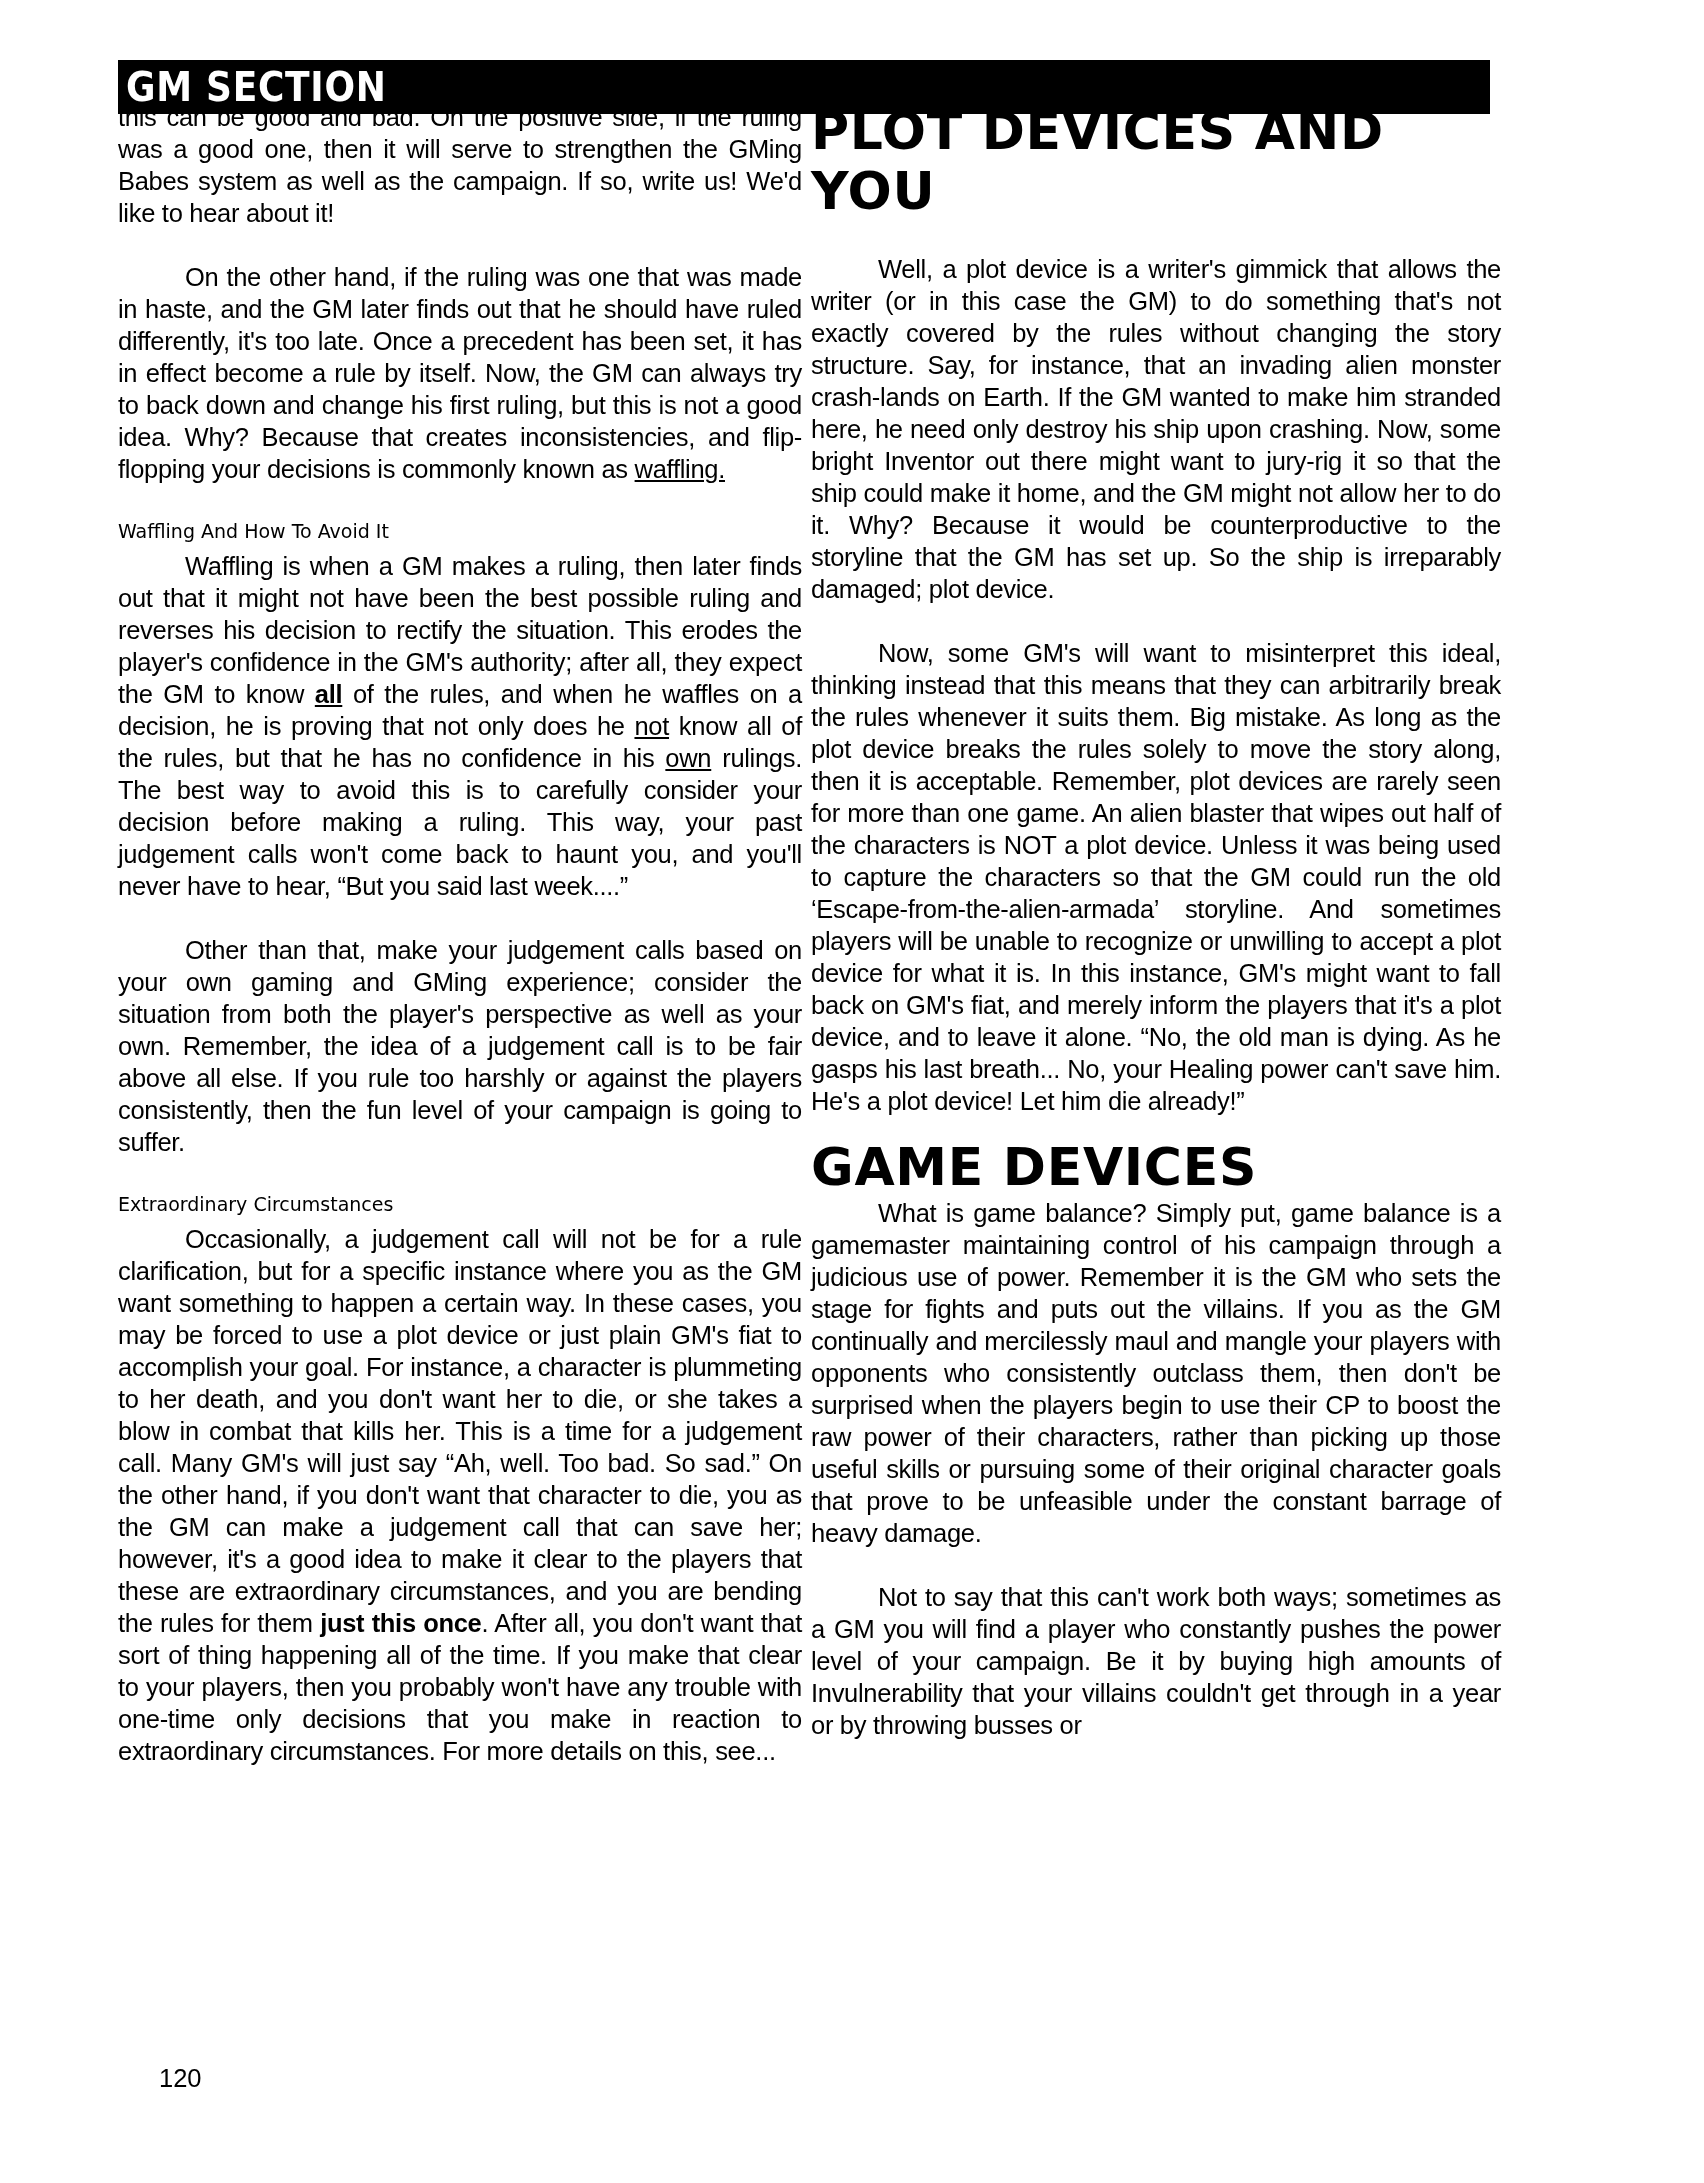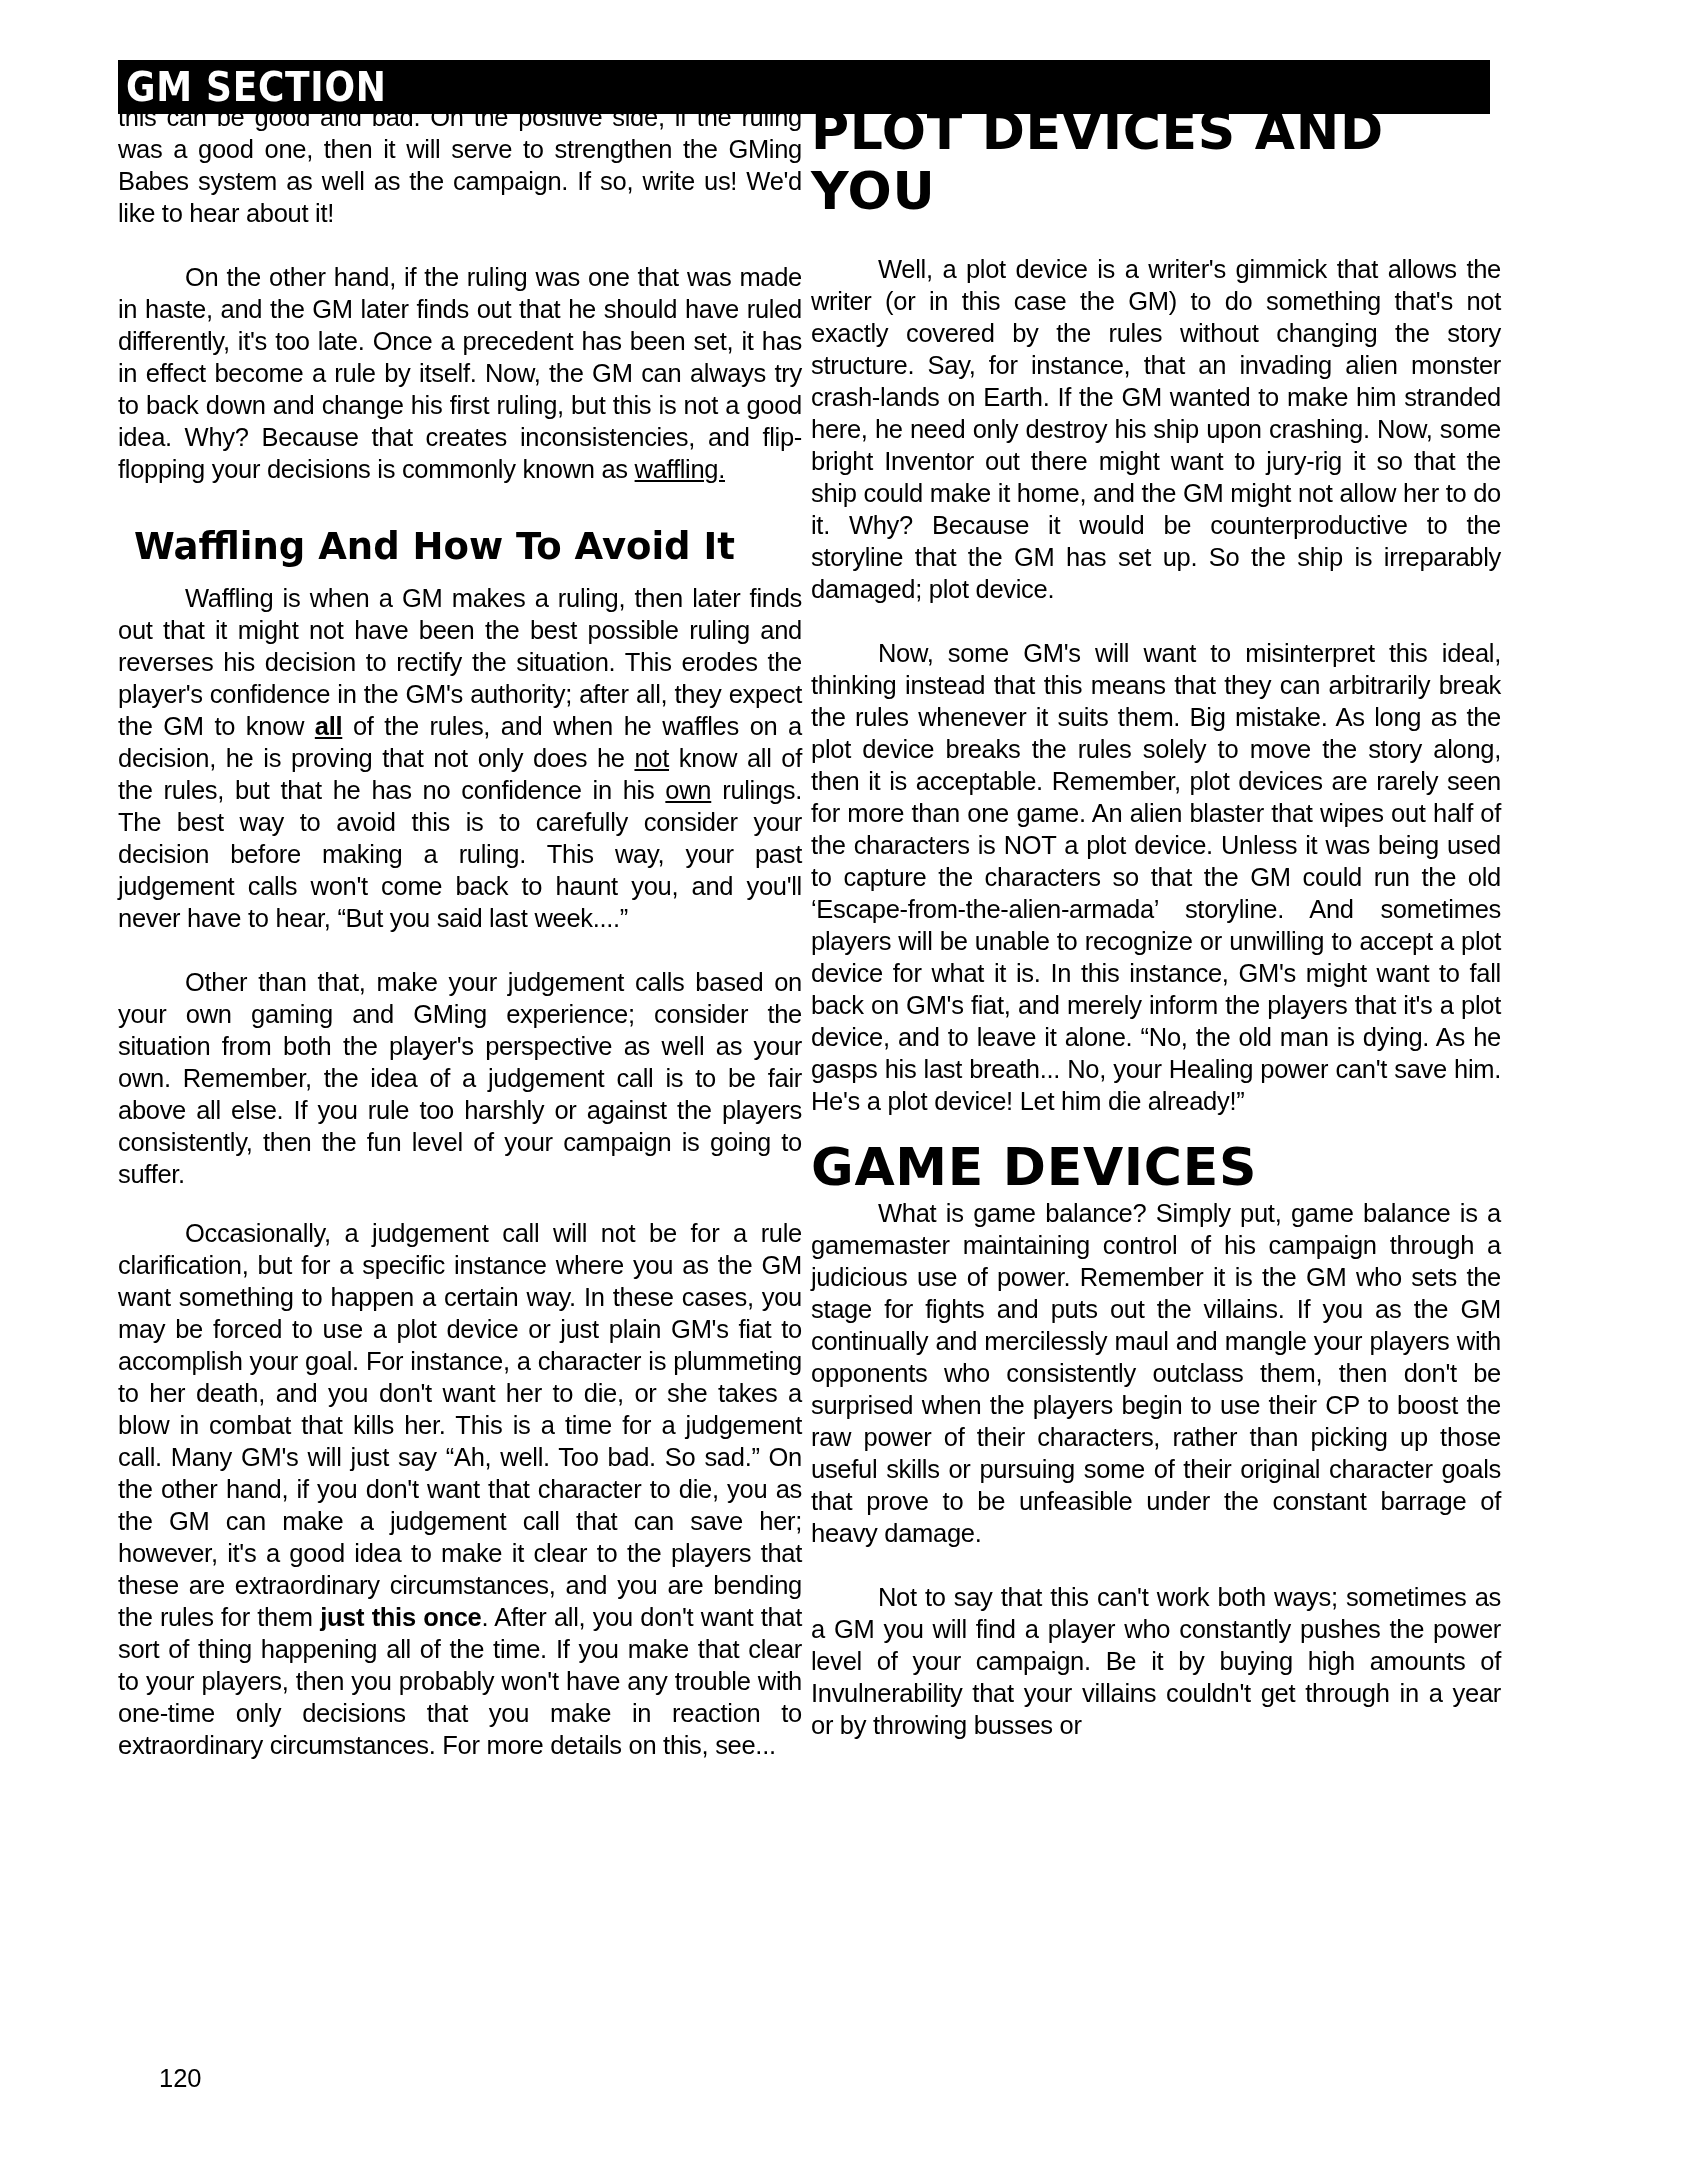--- a/index.html
+++ b/index.html
@@ -6,21 +6,21 @@
   body { width: 1705px; height: 2183px; position: relative; overflow: hidden; font-family: "Liberation Sans", sans-serif; color: #000; }
   .header-bar { position: absolute; left: 118px; top: 42px; width: 1372px; height: 54px; background: #000; margin-top: 18px; }
   .header-title { position: absolute; left: 8px; top: 2.7px; color: #fff; font-family: "DejaVu Sans", sans-serif; font-weight: bold; font-size: 36px; letter-spacing: 0.7px; transform: scaleY(1.15); transform-origin: top left; }
   .col { position: absolute; }
   .col-left { left: 118px; top: 101px; width: 684px; }
   .col-right { left: 811px; top: 101px; width: 690px; }
   .para { font-size: 25.5px; line-height: 32px; margin: 0; text-align: justify; letter-spacing: -0.3px; }
   .para.indent { text-indent: 67px; }
   .gap { height: 32px; }
   .h-main { font-family: "DejaVu Sans", sans-serif; font-weight: bold; font-size: 52px; line-height: 60px; margin: 0; letter-spacing: 0.7px; }
-  .h-sub { font-family: "DejaVu Sans", sans-serif; font-weight: bold; font-size: 37px; line-height: 38px; margin: 16px; }
+  .h-sub { font-family: "DejaVu Sans", sans-serif; font-weight: normal; font-size: 19px; line-height: 38px; margin: 0; }
   u { text-decoration: underline; }
   .bold-run { font-weight: bold; }
   .page-num { position: absolute; left: 159px; top: 2064px; font-size: 25.5px; }
 </style>
 </head>
 <body>
 
 <div class="header-bar">
   <div class="header-title">GM SECTION</div>
 </div>
@@ -28,20 +28,21 @@
 <div class="col col-left">
   <p class="para">this can be good and bad.  On the positive side, if the ruling was a good one, then it will serve to strengthen the GMing Babes system as well as the campaign.  If so, write us! We'd like to hear about it!</p>
   <div class="gap"></div>
   <p class="para indent"><span>On the other hand, if the ruling was one that was made in haste, and the GM later finds out that he should have ruled differently, it's too late.  Once a precedent has been set, it has in effect become a rule by itself. Now, the GM can always try to back down and change his first ruling, but this is not a good idea.  Why? Because that creates inconsistencies, and flip-flopping your decisions is commonly known as </span><u>waffling.</u></p>
   <div style="height:27px"></div>
   <h2 class="h-sub">Waffling And How To Avoid It</h2>
   <p class="para indent"><span>Waffling is when a GM makes a ruling, then later finds out that it might not have been the best possible ruling and reverses his decision to rectify the situation. This erodes the player's confidence in the GM's authority; after all, they expect the GM to know </span><u style="font-weight:bold">all</u><span> of the rules, and when he waffles on a decision, he is proving that not only does he </span><u>not</u><span> know all of the rules, but that he has no confidence in his </span><u>own</u><span> rulings.  The best way to avoid this is to carefully consider your decision before making a ruling.  This way, your past judgement calls won't come back to haunt you, and you'll never have to hear, “But you said last week....”</span></p>
   <div class="gap"></div>
   <p class="para indent">Other than that, make your judgement calls based on your own gaming and GMing experience; consider the situation from both the player's perspective as well as your own.  Remember, the idea of a judgement call is to be fair above all else.  If you rule too harshly or against the players consistently, then the fun level of your campaign is going to suffer.</p>
   <div style="height:27px"></div>
+  <h2 class="h-sub">Extraordinary Circumstances</h2>
   <p class="para indent"><span>Occasionally, a judgement call will not be for a rule clarification, but for a specific instance where you as the GM want something to happen a certain way.  In these cases, you may be forced to use a plot device or just plain GM's fiat to accomplish your goal.  For instance, a character is plummeting to her death, and you don't want her to die, or she takes a blow in combat that kills her.  This is a time for a judgement call.  Many GM's will just say “Ah, well.  Too bad.  So sad.”  On the other hand, if you don't want that character to die, you as the GM can make a judgement call that can save her; however, it's a good idea to make it clear to the players that these are extraordinary circumstances, and you are bending the rules for them </span><span class="bold-run">just this once</span><span>. After all, you don't want that sort of thing happening all of the time.  If you make that clear to your players, then you probably won't have any trouble with one-time only decisions that you make in reaction to extraordinary circumstances.  For more details on this, see...</span></p>
 </div>
 
 <div class="col col-right">
   <h1 class="h-main">PLOT DEVICES AND YOU</h1>
   <div class="gap"></div>
   <p class="para indent">Well, a plot device is a writer's gimmick that allows the writer (or in this case the GM) to do something that's not exactly covered by the rules without changing the story structure.  Say, for instance, that an invading alien monster crash-lands on Earth.  If the GM wanted to make him stranded here, he need only destroy his ship upon crashing.  Now, some bright Inventor out there might want to jury-rig it so that the ship could make it home, and the GM might not allow her to do it. Why?  Because it would be counterproductive to the storyline that the GM has set up.  So the ship is irreparably damaged; plot device.</p>
   <div class="gap"></div>
   <p class="para indent">Now, some GM's will want to misinterpret this ideal, thinking instead that this means that they can arbitrarily break the rules whenever it suits them.  Big mistake.  As long as the plot device breaks the rules solely to move the story along, then it is acceptable. Remember, plot devices are rarely seen for more than one game.  An alien blaster that wipes out half of the characters is NOT a plot device.  Unless it was being used to capture the characters so that the GM could run the old ‘Escape-from-the-alien-armada’ storyline. And sometimes players will be unable to recognize or unwilling to accept a plot device for what it is.  In this instance, GM's might want to fall back on GM's fiat, and merely inform the players that it's a plot device, and to leave it alone.  “No, the old man is dying.  As he gasps his last breath... No, your Healing power can't save him.  He's a plot device!  Let him die already!”</p>
   <div style="height:20px"></div>

